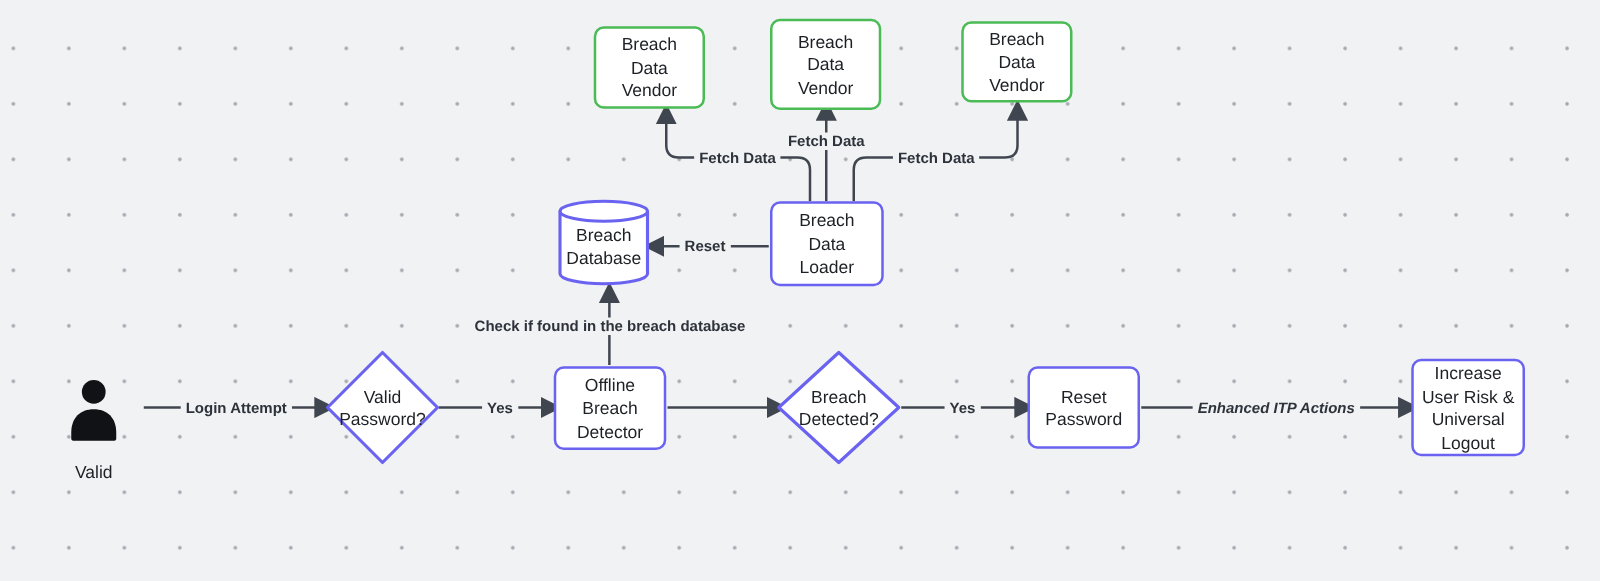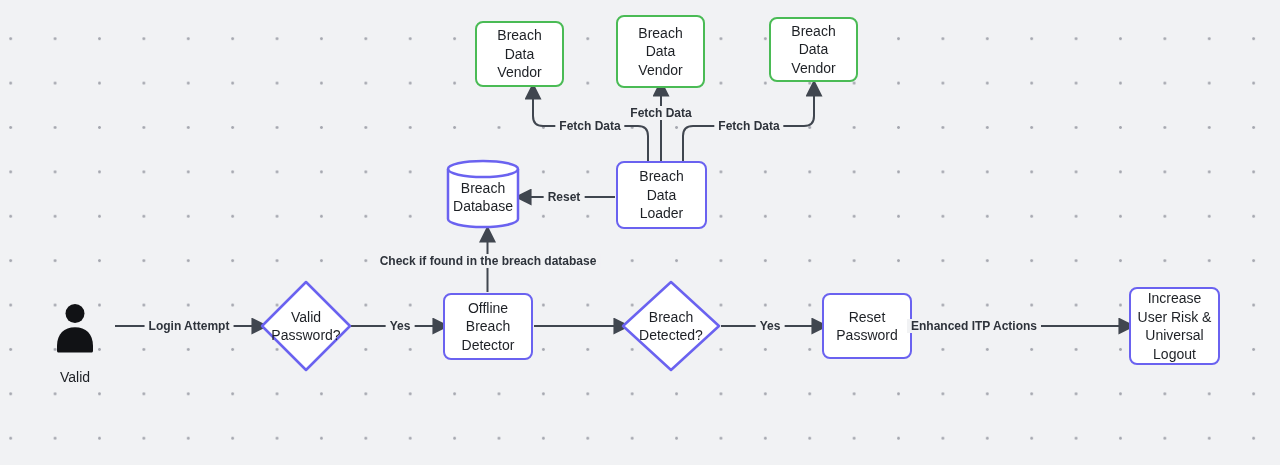--- a/index.html
+++ b/index.html
@@ -128,20 +128,20 @@
 Database</div>
   <div class="shape-text pre" style="left:262px;top:300px;width:88px;height:52px;">Valid
 Password?</div>
   <div class="shape-text pre" style="left:623px;top:300px;width:96px;height:52px;">Breach
 Detected?</div>
   <div class="user-label" style="left:75px;top:377px;">Valid</div>
 
   <div class="edge-label" style="left:189px;top:326px;">Login Attempt</div>
   <div class="edge-label" style="left:400px;top:326px;">Yes</div>
   <div class="edge-label" style="left:770px;top:326px;">Yes</div>
-  <div class="edge-label" style="left:974px;top:326px;">Enhanced ITP Actions</div>
+  <div class="edge-label" style="left:1021px;top:326px;font-style:italic;">Enhanced ITP Actions</div>
   <div class="edge-label" style="left:488px;top:261px;">Check if found in the breach database</div>
   <div class="edge-label" style="left:564px;top:197px;">Reset</div>
   <div class="edge-label" style="left:590px;top:126px;">Fetch Data</div>
   <div class="edge-label" style="left:661px;top:113px;">Fetch Data</div>
   <div class="edge-label" style="left:749px;top:126px;">Fetch Data</div>
 
 </div>
 
 </body></html>

